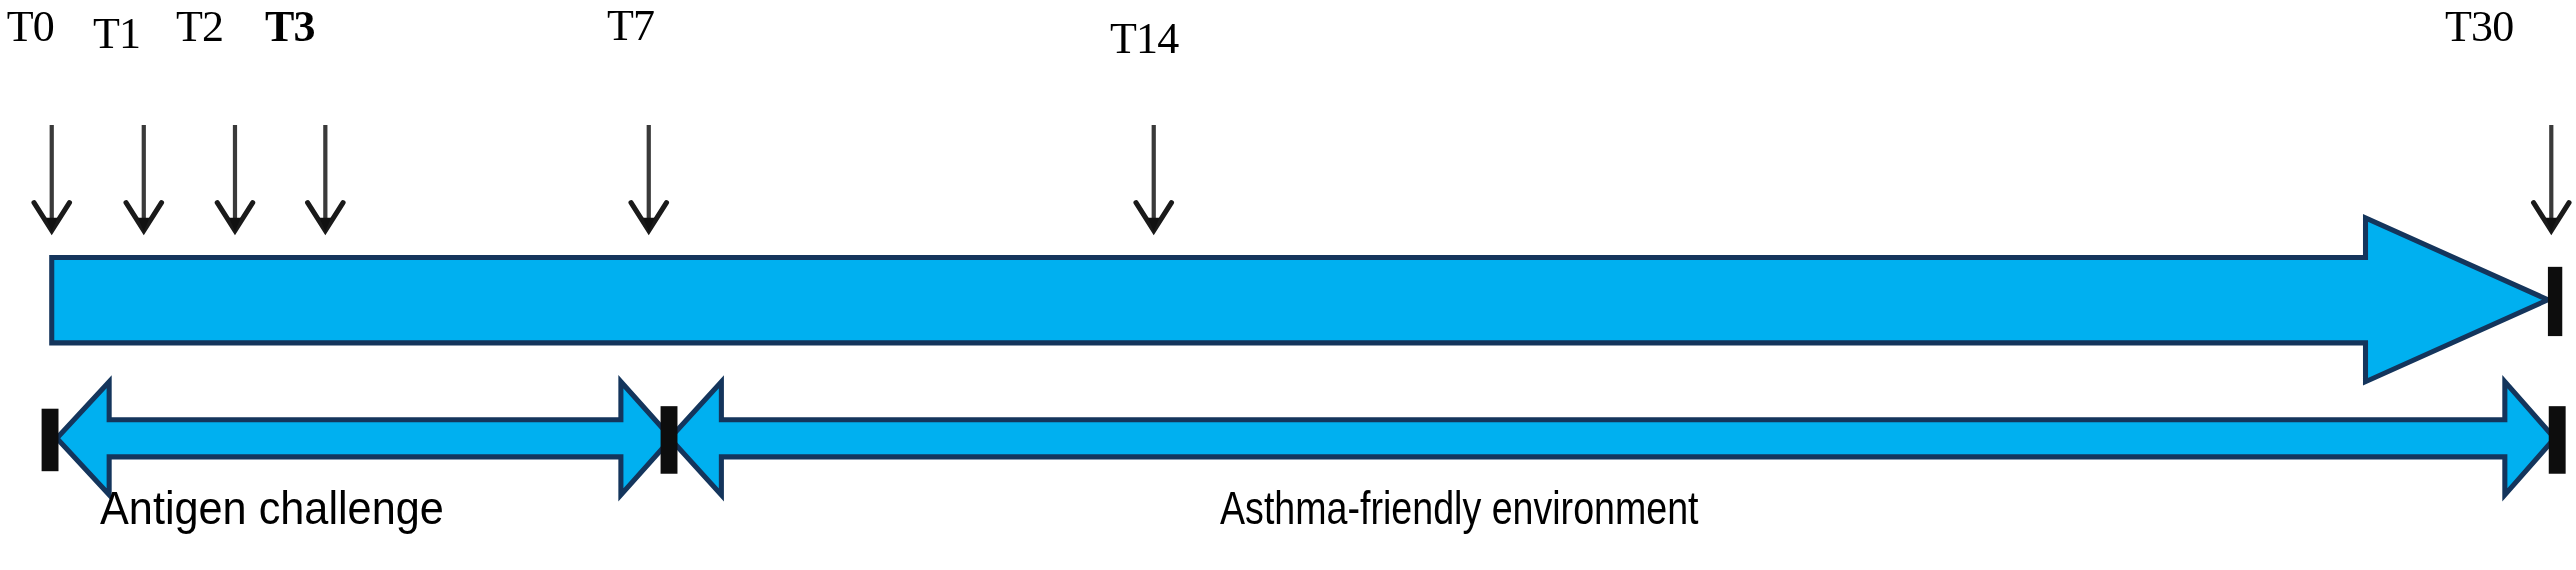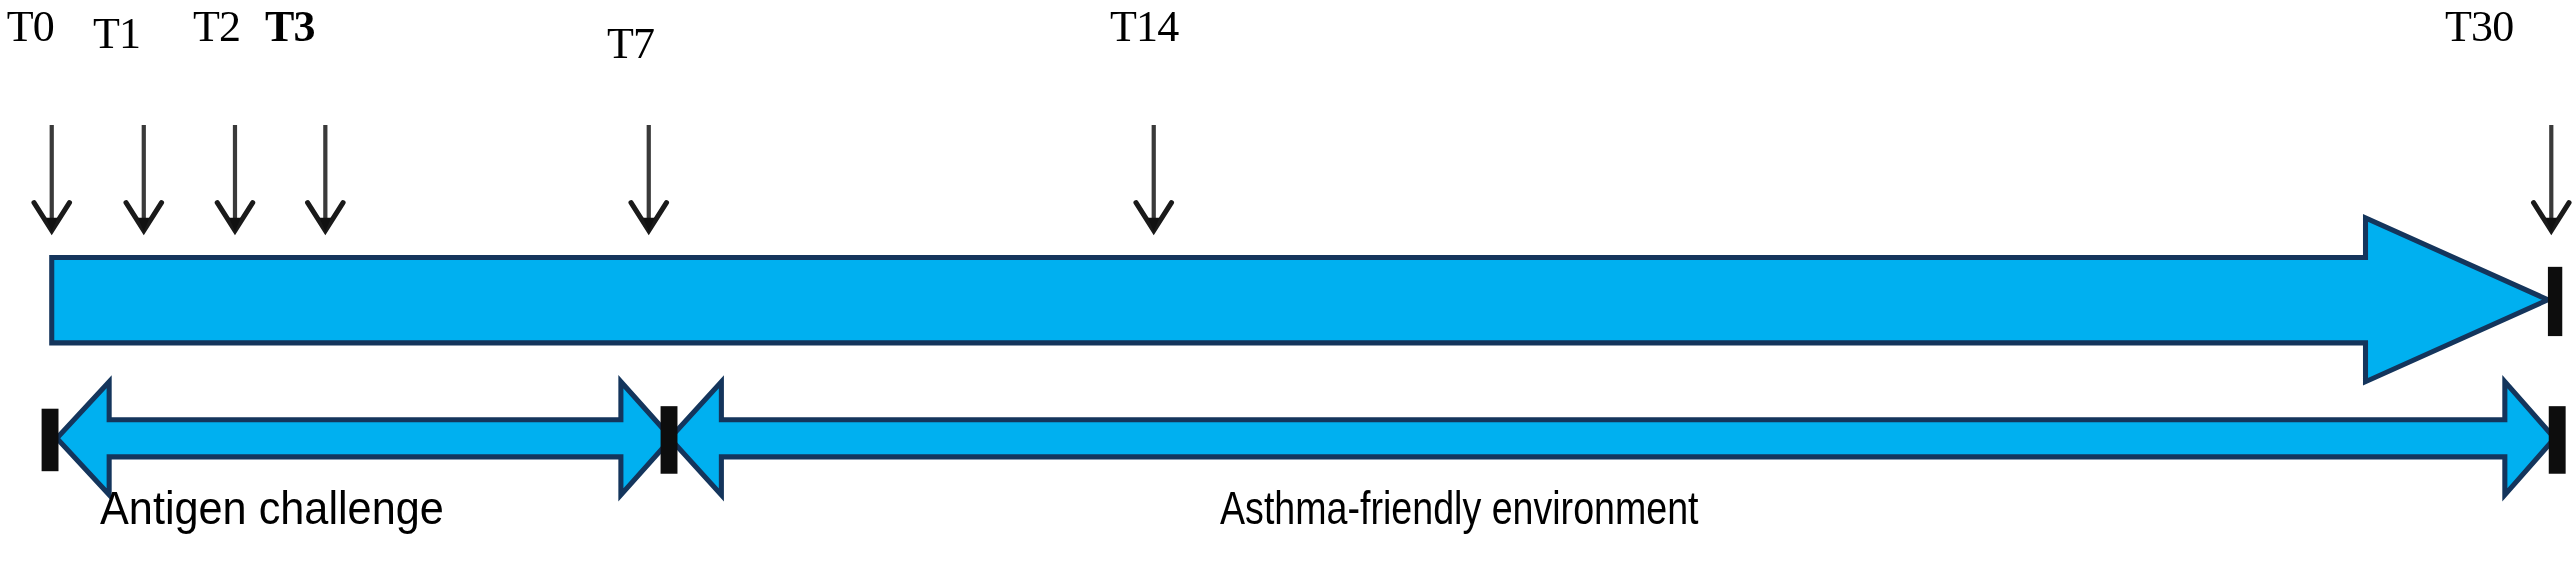--- a/index.html
+++ b/index.html
@@ -48,24 +48,24 @@
     overflow: visible;
   }
 </style>
 </head>
 <body>
 
 <div id="canvas">
 
   <div class="tick-label" style="left:6.8px;  top:5px;">T0</div>
   <div class="tick-label" style="left:93px;top:12px;">T1</div>
-  <div class="tick-label" style="left:193px;top:5px;">T2</div>
+  <div class="tick-label" style="left:176px;top:5px;">T2</div>
   <div class="tick-label" style="left:265px;top:5px;font-weight:bold;">T3</div>
-  <div class="tick-label" style="left:607px;top:22px;">T7</div>
-  <div class="tick-label" style="left:1110px;top:5px;">T14</div>
+  <div class="tick-label" style="left:607px;top:4px;">T7</div>
+  <div class="tick-label" style="left:1110px;top:17px;">T14</div>
   <div class="tick-label" style="left:2445px;top:5px;">T30</div>
 
   <svg class="layer" viewBox="0 0 3048 675" xmlns="http://www.w3.org/2000/svg">
 
     <defs>
       <g id="downarrow">
         <line x1="0" y1="148" x2="0" y2="270" stroke="#3a3a3a" stroke-width="5"></line>
         <path d="M -21 240 L 0 273 L 21 240" fill="none" stroke="#1a1a1a" stroke-width="6" stroke-linecap="round" stroke-linejoin="miter"></path>
         <path d="M -7 258 L 0 274 L 7 258 Z" fill="#111111"></path>
       </g>

